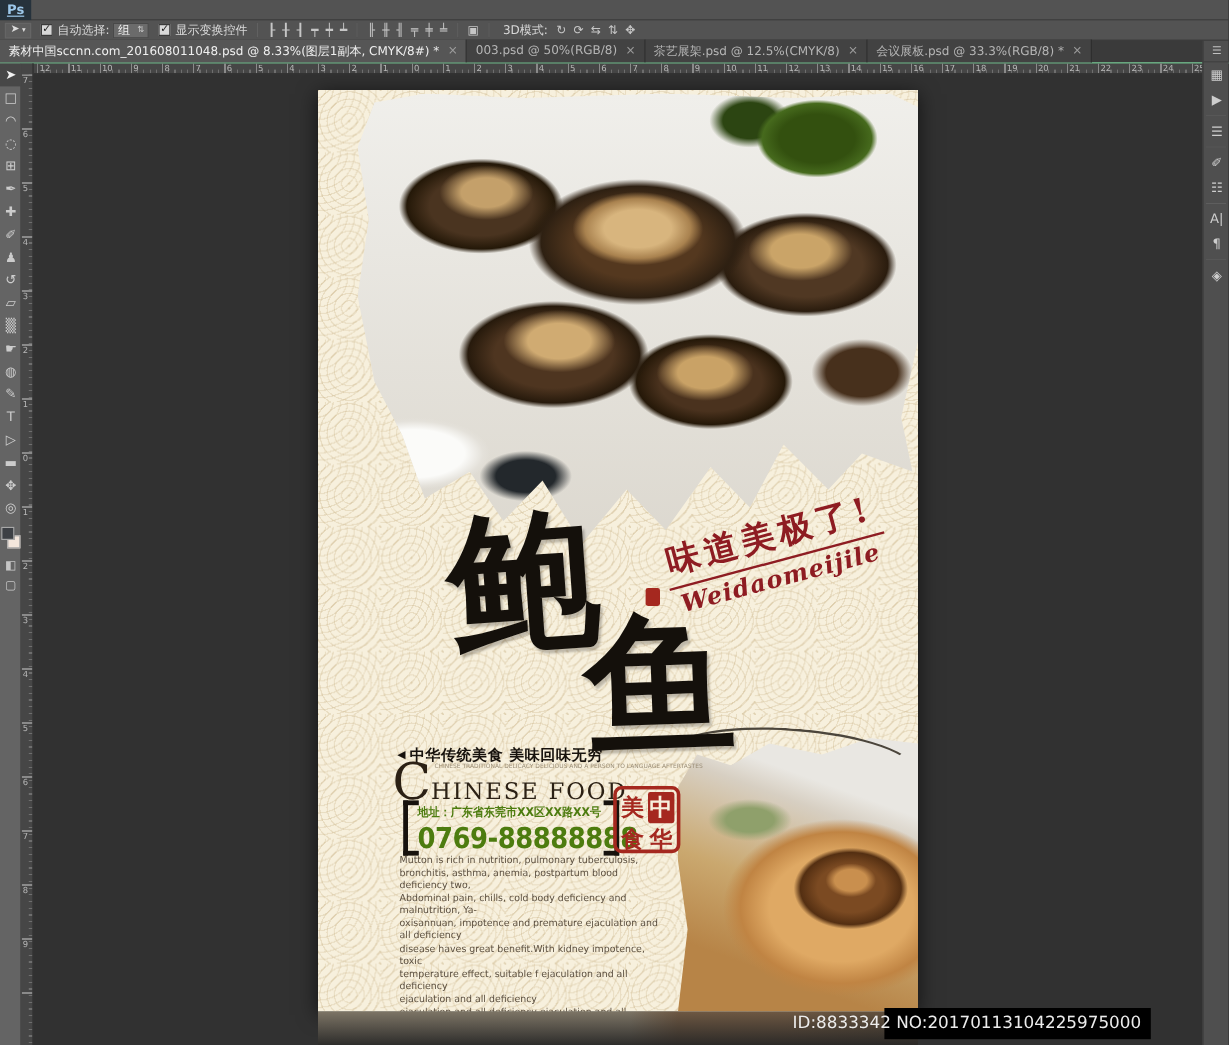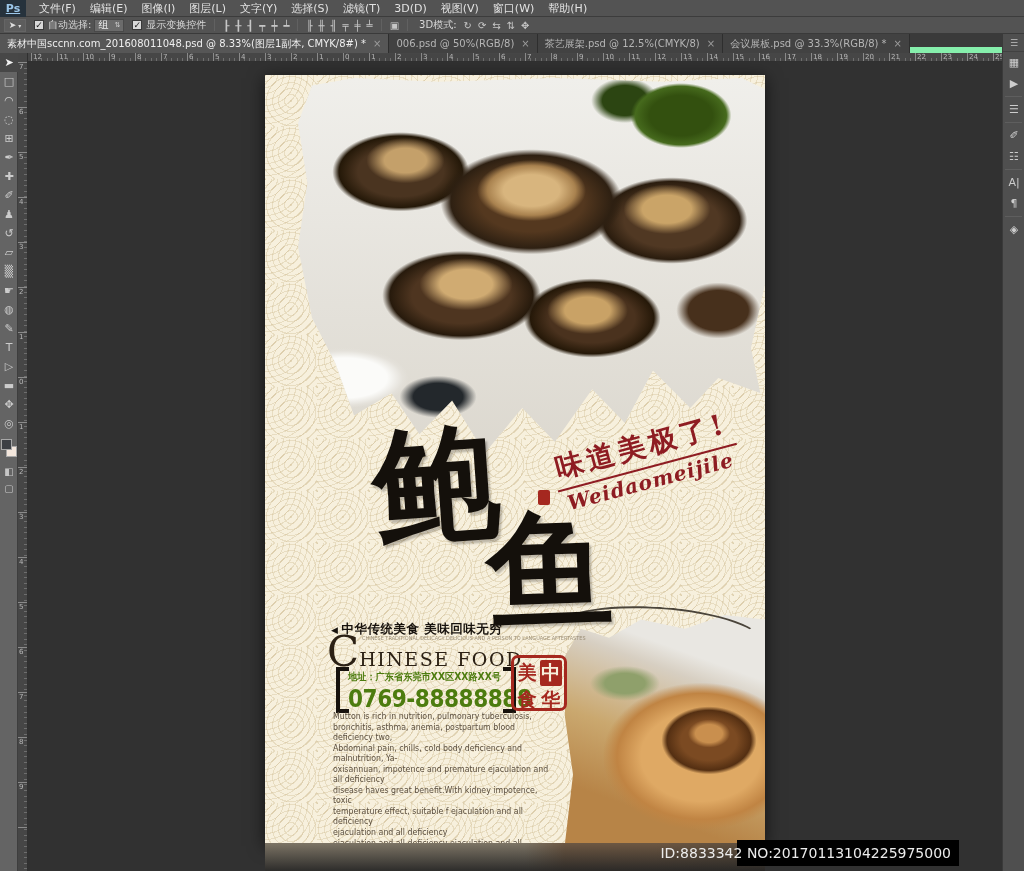--- a/index.html
+++ b/index.html
@@ -25,21 +25,21 @@
   .opt-label{margin-right:3px;}
   .opt-select{height:13px;background:#6b6b6b;border:1px solid #494949;display:flex;align-items:center;
               padding:0 3px;margin-right:6px;color:#eee;}
   .opt-select .car{font-size:7px;margin-left:6px;color:#ccc;}
   .opt-sep{width:1px;height:12px;background:#454545;border-right:1px solid #616161;margin:0 5px;}
   .opt-ico{font-size:10px;color:#c6c6c6;margin:0 3px;}
   .opt-3d-label{margin:0 4px 0 6px;color:#d8d8d8;}
 
   
   .tabbar{position:absolute;left:0;top:34px;width:1024px;height:19px;background:#3a3a3a;
-          border-bottom:6px solid #86efac;display:flex;align-items:flex-start;}
+          border-bottom:1px solid #86efac;display:flex;align-items:flex-end;}
   .tab{height:19px;display:flex;align-items:center;padding:0 7px;font-size:10px;
        background:#424242;color:#b5b5b5;border-right:1px solid #2e2e2e;white-space:nowrap;}
   .tab.active{background:#565656;color:#efefef;}
   .tab-close{margin-left:7px;color:#9c9c9c;font-size:10px;}
 
   
   .hruler{position:absolute;left:28px;top:53px;width:974px;height:9px;background:#464646;
           border-bottom:1px solid #303030;overflow:hidden;
           background-image:
             repeating-linear-gradient(90deg,#8a8a8a 0 1px,transparent 1px 26px),
@@ -186,33 +186,20 @@
       z-index:10;display:flex;align-items:center;justify-content:flex-end;padding-right:8px;
       color:#ececec;font-size:14px;white-space:nowrap;}
 </style>
 </head>
 <body>
 
 <div id="app">
 
   <div class="menubar">
     <div class="ps-logo">Ps</div>
-    <div id="menu-items" style="display:flex;">
-        <span class="menu-item">文件(F)</span>
-        <span class="menu-item">编辑(E)</span>
-        <span class="menu-item">图像(I)</span>
-        <span class="menu-item">图层(L)</span>
-        <span class="menu-item">文字(Y)</span>
-        <span class="menu-item">选择(S)</span>
-        <span class="menu-item">滤镜(T)</span>
-        <span class="menu-item">3D(D)</span>
-        <span class="menu-item">视图(V)</span>
-        <span class="menu-item">窗口(W)</span>
-        <span class="menu-item">帮助(H)</span>
-      </div>
   </div>
 
   <div class="optionsbar">
     <span class="opt-tool">
       <span>➤</span>
       <span style="font-size:6px;margin-left:2px;">▾</span>
     </span>
     <span class="opt-check">✓</span>
     <span class="opt-label">自动选择:</span>
     <span class="opt-select">
@@ -252,21 +239,21 @@
       </span>
   </div>
 
   <div class="tabbar">
     <div id="tab-items" style="display:flex;">
         <div class="tab active">
           <span class="tab-title">素材中国sccnn.com_201608011048.psd @ 8.33%(图层1副本, CMYK/8#) *</span>
           <span class="tab-close">×</span>
         </div>
         <div class="tab">
-          <span class="tab-title">006.psd @ 50%(RGB/8)</span>
+          <span class="tab-title">003.psd @ 50%(RGB/8)</span>
           <span class="tab-close">×</span>
         </div>
         <div class="tab">
           <span class="tab-title">茶艺展架.psd @ 12.5%(CMYK/8)</span>
           <span class="tab-close">×</span>
         </div>
         <div class="tab">
           <span class="tab-title">会议展板.psd @ 33.3%(RGB/8) *</span>
           <span class="tab-close">×</span>
         </div>

